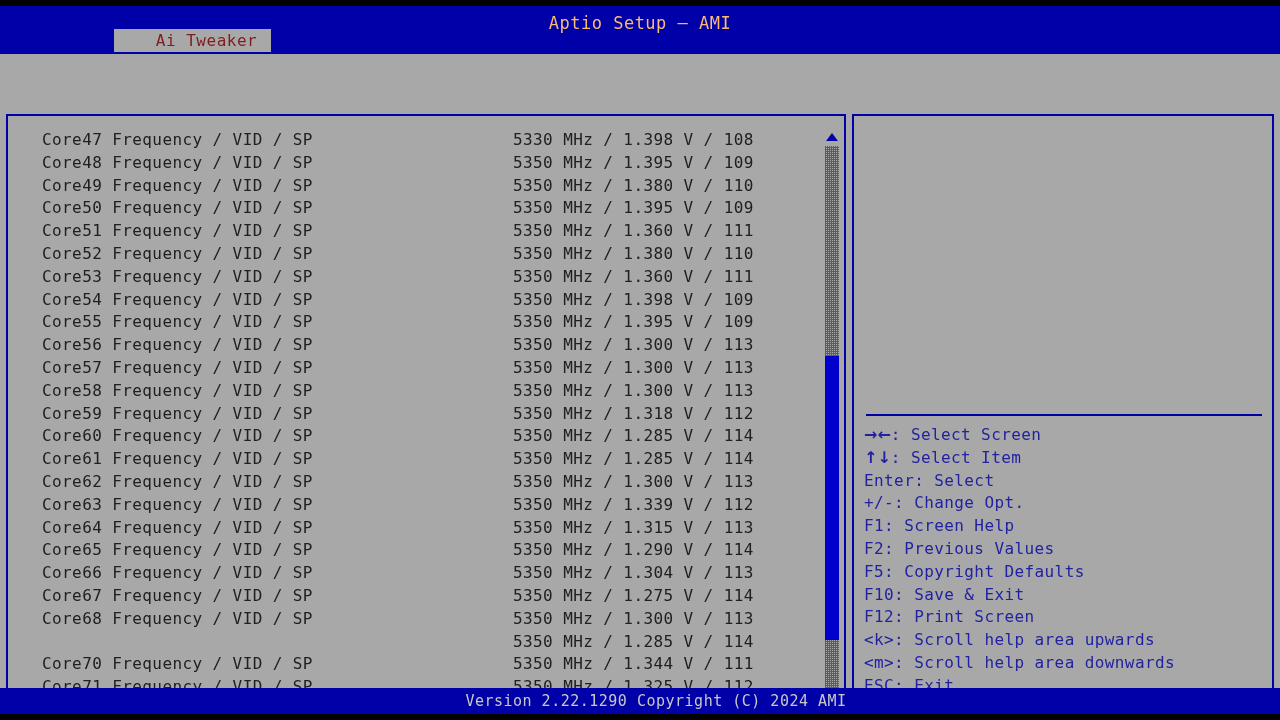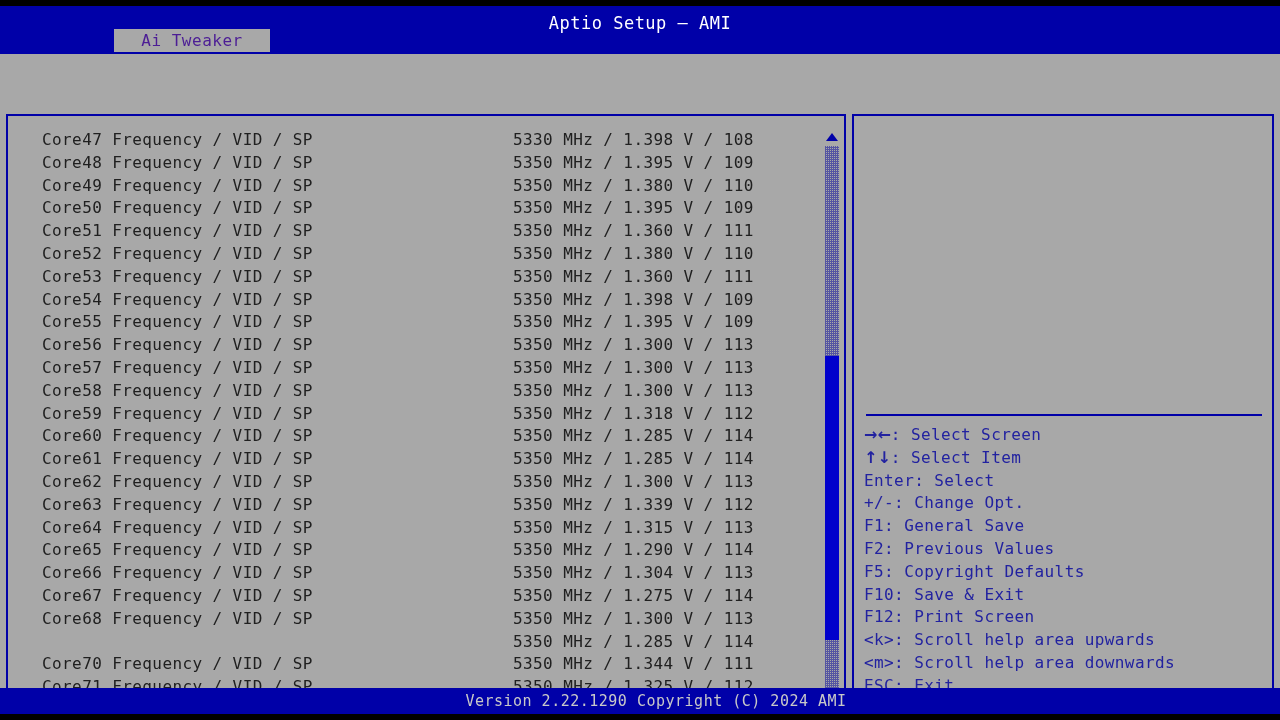--- a/index.html
+++ b/index.html
@@ -36,35 +36,36 @@
     background: #0000a8;
   }
   .title-text {
     position: absolute;
     left: 0; top: 6px;
     width: 1280px;
     text-align: center;
     font-size: 17px;
     line-height: 22px;
     letter-spacing: 0.5px;
-    color: #ffffff;
+    color: #fdba74;
     white-space: pre;
   }
   
   .tab {
     position: absolute;
     left: 114px; top: 29px;
-    width: 156px; height: 23px;
-    background: #a8a8a8;
-    color: #4c1d95;
+    width: 129px; height: 23px;
+    background: #a8a8a8;
+    color: #7f1d1d;
     font-size: 16px;
     line-height: 23px;
     text-align: center;
     letter-spacing: 0.5px;
     white-space: pre;
+    padding-left: 28px;
   }
   
   .body-area {
     position: absolute;
     left: 0; top: 54px;
     width: 1280px; height: 634px;
     background: #a8a8a8;
   }
   .panel-left {
     position: absolute;
@@ -242,21 +243,21 @@
       </div>
     </div>
 
     <div class="panel-right">
       <div class="help-sep"></div>
       <div class="help-list" id="help-list">
           <div class="help-line"><span class="glyph">→←</span><span>: Select Screen</span></div>
           <div class="help-line"><span class="glyph">↑↓</span><span>: Select Item</span></div>
           <div class="help-line"><span>Enter: Select</span></div>
           <div class="help-line"><span>+/-: Change Opt.</span></div>
-          <div class="help-line"><span>F1: General Save</span></div>
+          <div class="help-line"><span>F1: Screen Help</span></div>
           <div class="help-line"><span>F2: Previous Values</span></div>
           <div class="help-line"><span>F5: Copyright Defaults</span></div>
           <div class="help-line"><span>F10: Save &amp; Exit</span></div>
           <div class="help-line"><span>F12: Print Screen</span></div>
           <div class="help-line"><span>&lt;k&gt;: Scroll help area upwards</span></div>
           <div class="help-line"><span>&lt;m&gt;: Scroll help area downwards</span></div>
           <div class="help-line"><span>ESC: Exit</span></div>
         </div>
     </div>
 

